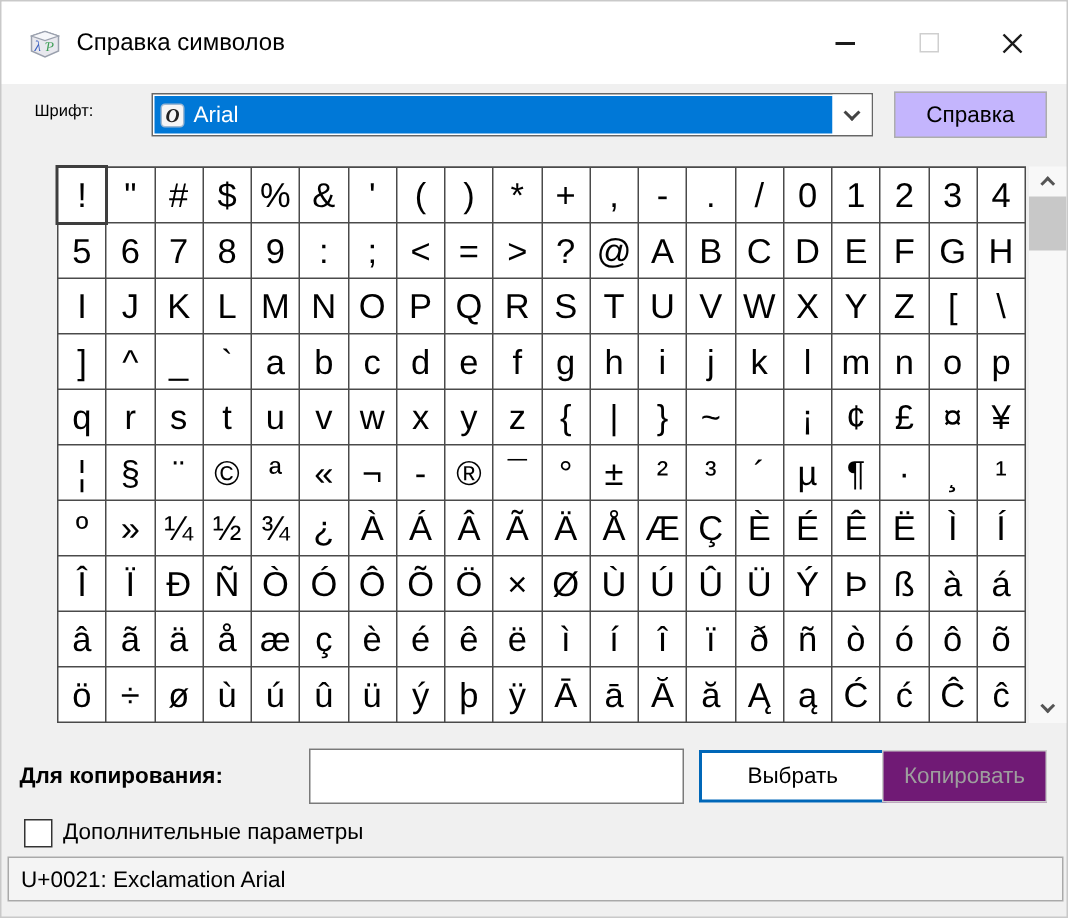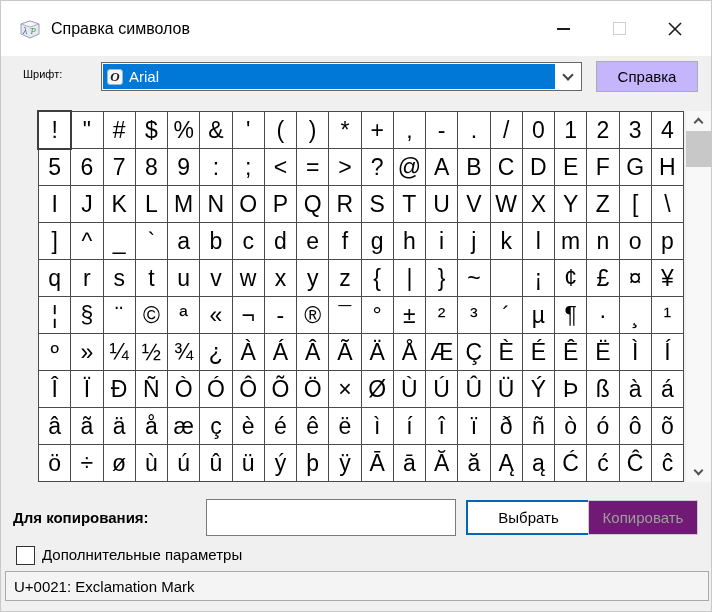--- a/index.html
+++ b/index.html
@@ -355,16 +355,16 @@
   <input class="copy-input" type="text" value="" style="">
   <div class="select-button">Выбрать</div>
   <div class="copy-button">Копировать</div>
 
   <div class="adv-row">
     <div class="checkbox"></div>
     <span class="adv-label">Дополнительные параметры</span>
   </div>
 
   <div class="statusbar">
-    <span>U+0021: Exclamation Mark</span>
+    <span>U+0021: Exclamation Arial</span>
   </div>
 
 </div>
 
 </body></html>

